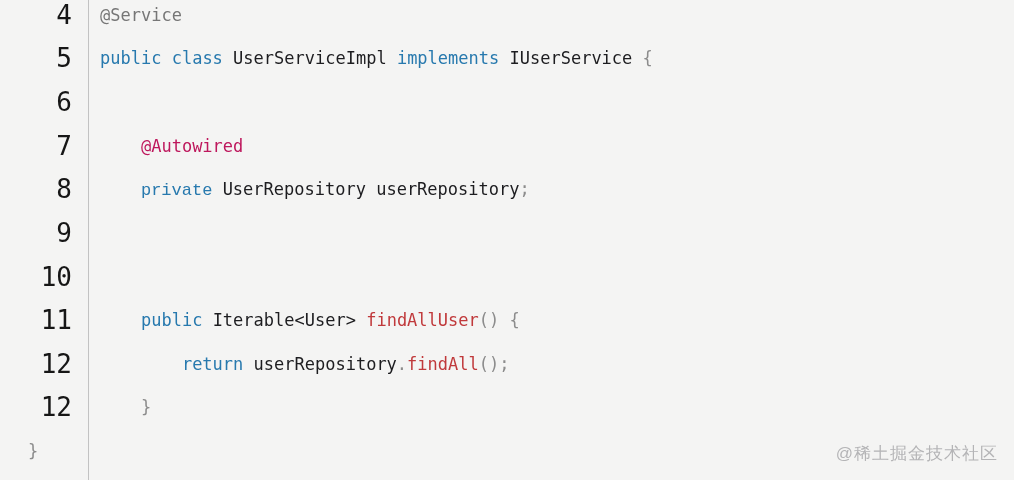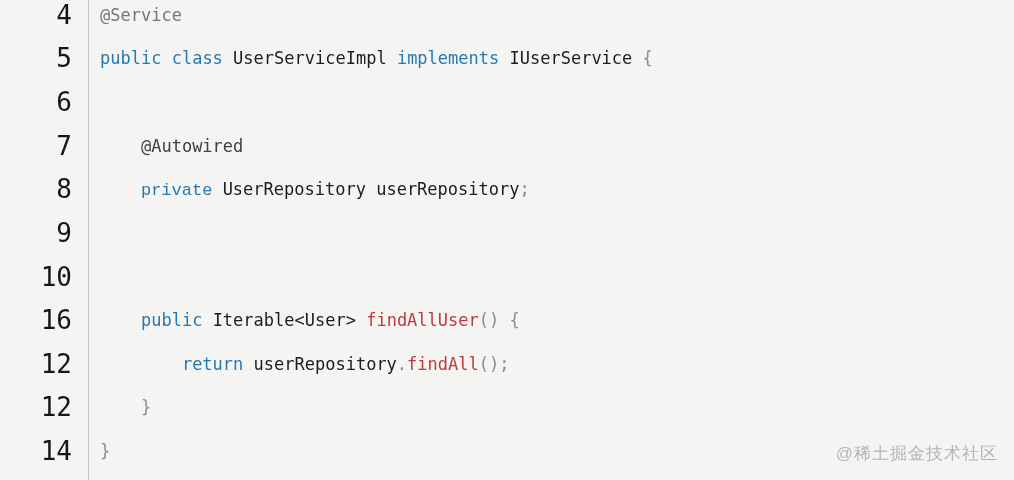--- a/index.html
+++ b/index.html
@@ -69,45 +69,44 @@
       <div class="line">
         <span class="num" style="color: rgb(22, 22, 22);">5</span>
         <span class="code"><span></span><span style="color: rgb(39, 121, 174);">public</span><span style="color: rgb(29, 29, 32);"> </span><span style="color: rgb(39, 121, 174);">class</span><span style="color: rgb(29, 29, 32);"> </span><span style="color: rgb(29, 29, 32);">UserServiceImpl</span><span style="color: rgb(29, 29, 32);"> </span><span style="color: rgb(39, 121, 174);">implements</span><span style="color: rgb(29, 29, 32);"> </span><span style="color: rgb(29, 29, 32);">IUserService</span><span style="color: rgb(29, 29, 32);"> </span><span style="color: rgb(140, 140, 140);">{</span></span>
       </div>
       <div class="line">
         <span class="num" style="color: rgb(22, 22, 22);">6</span>
         <span class="code"><span></span></span>
       </div>
       <div class="line">
         <span class="num" style="color: rgb(22, 22, 22);">7</span>
-        <span class="code"><span>    </span><span style="color: #404040;">@Autowired</span></span>
+        <span class="code"><span>    </span><span style="color: #be185d;">@Autowired</span></span>
       </div>
       <div class="line">
         <span class="num" style="color: rgb(22, 22, 22);">8</span>
         <span class="code"><span>    </span><span style="color: rgb(39, 121, 174); font-family: Liberation Mono, monospace;">private</span><span style="color: rgb(29, 29, 32);"> </span><span style="color: rgb(29, 29, 32);">UserRepository</span><span style="color: rgb(29, 29, 32);"> </span><span style="color: rgb(29, 29, 32);">userRepository</span><span style="color: rgb(140, 140, 140);">;</span></span>
       </div>
       <div class="line">
         <span class="num" style="color: rgb(22, 22, 22);">9</span>
         <span class="code"><span></span></span>
       </div>
       <div class="line">
         <span class="num" style="color: rgb(22, 22, 22);">10</span>
       </div>
       <div class="line">
-        <span class="num" style="color: rgb(22, 22, 22);">16</span>
+        <span class="num" style="color: rgb(22, 22, 22);">11</span>
         <span class="code"><span>    </span><span style="color: rgb(39, 121, 174);">public</span><span style="color: rgb(29, 29, 32);"> </span><span style="color: rgb(29, 29, 32);">Iterable&lt;User&gt;</span><span style="color: rgb(29, 29, 32);"> </span><span style="color: rgb(192, 57, 59);">findAllUser</span><span style="color: rgb(140, 140, 140);">()</span><span style="color: rgb(29, 29, 32);"> </span><span style="color: rgb(140, 140, 140);">{</span></span>
       </div>
       <div class="line">
         <span class="num" style="color: rgb(22, 22, 22);">12</span>
         <span class="code"><span>        </span><span style="color: rgb(39, 121, 174);">return</span><span style="color: rgb(29, 29, 32);"> </span><span style="color: rgb(29, 29, 32);">userRepository</span><span style="color: rgb(140, 140, 140);">.</span><span style="color: rgb(192, 57, 59);">findAll</span><span style="color: rgb(140, 140, 140);">();</span></span>
       </div>
       <div class="line">
         <span class="num" style="color: rgb(22, 22, 22);">12</span>
         <span class="code"><span>    </span><span style="color: rgb(140, 140, 140);">}</span></span>
       </div>
       <div class="line">
-        <span class="num" style="color: rgb(22, 22, 22);">14</span>
         <span class="code"><span></span><span style="color: rgb(140, 140, 140);">}</span></span>
       </div>
     </div>
   <div class="gutter-divider"></div>
   <div class="watermark">@稀土掘金技术社区</div>
 </div>
 
 </body></html>

